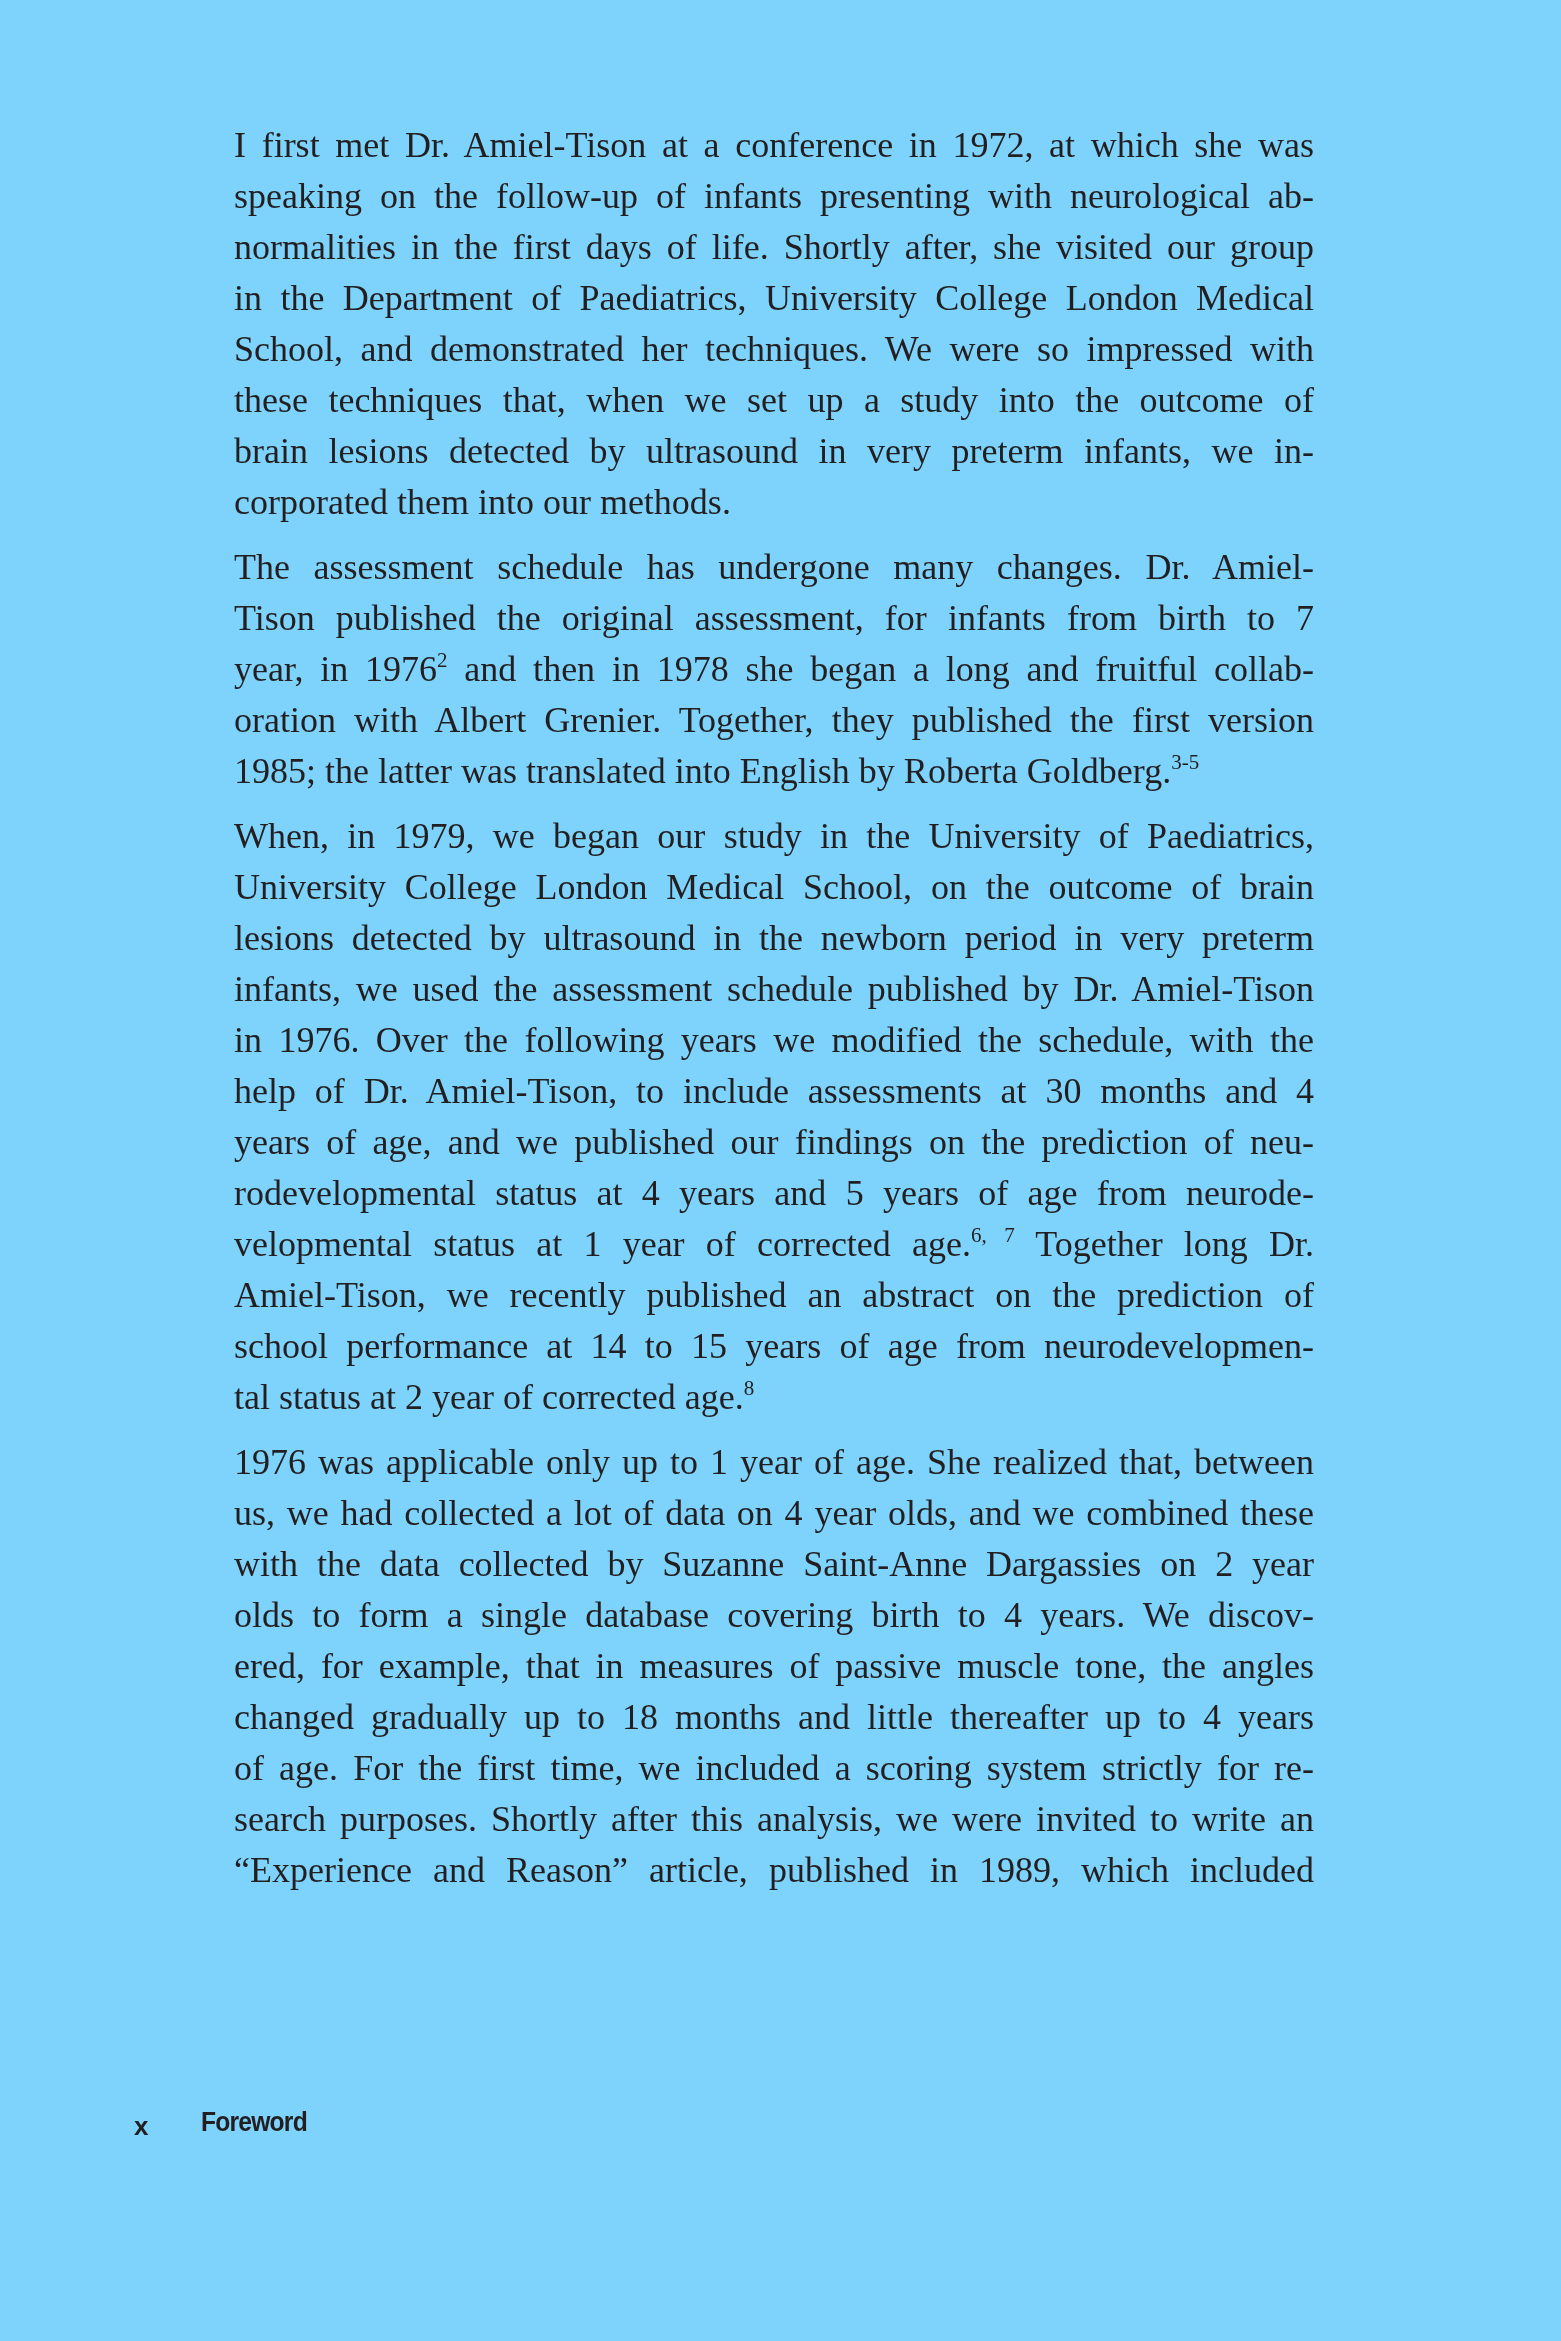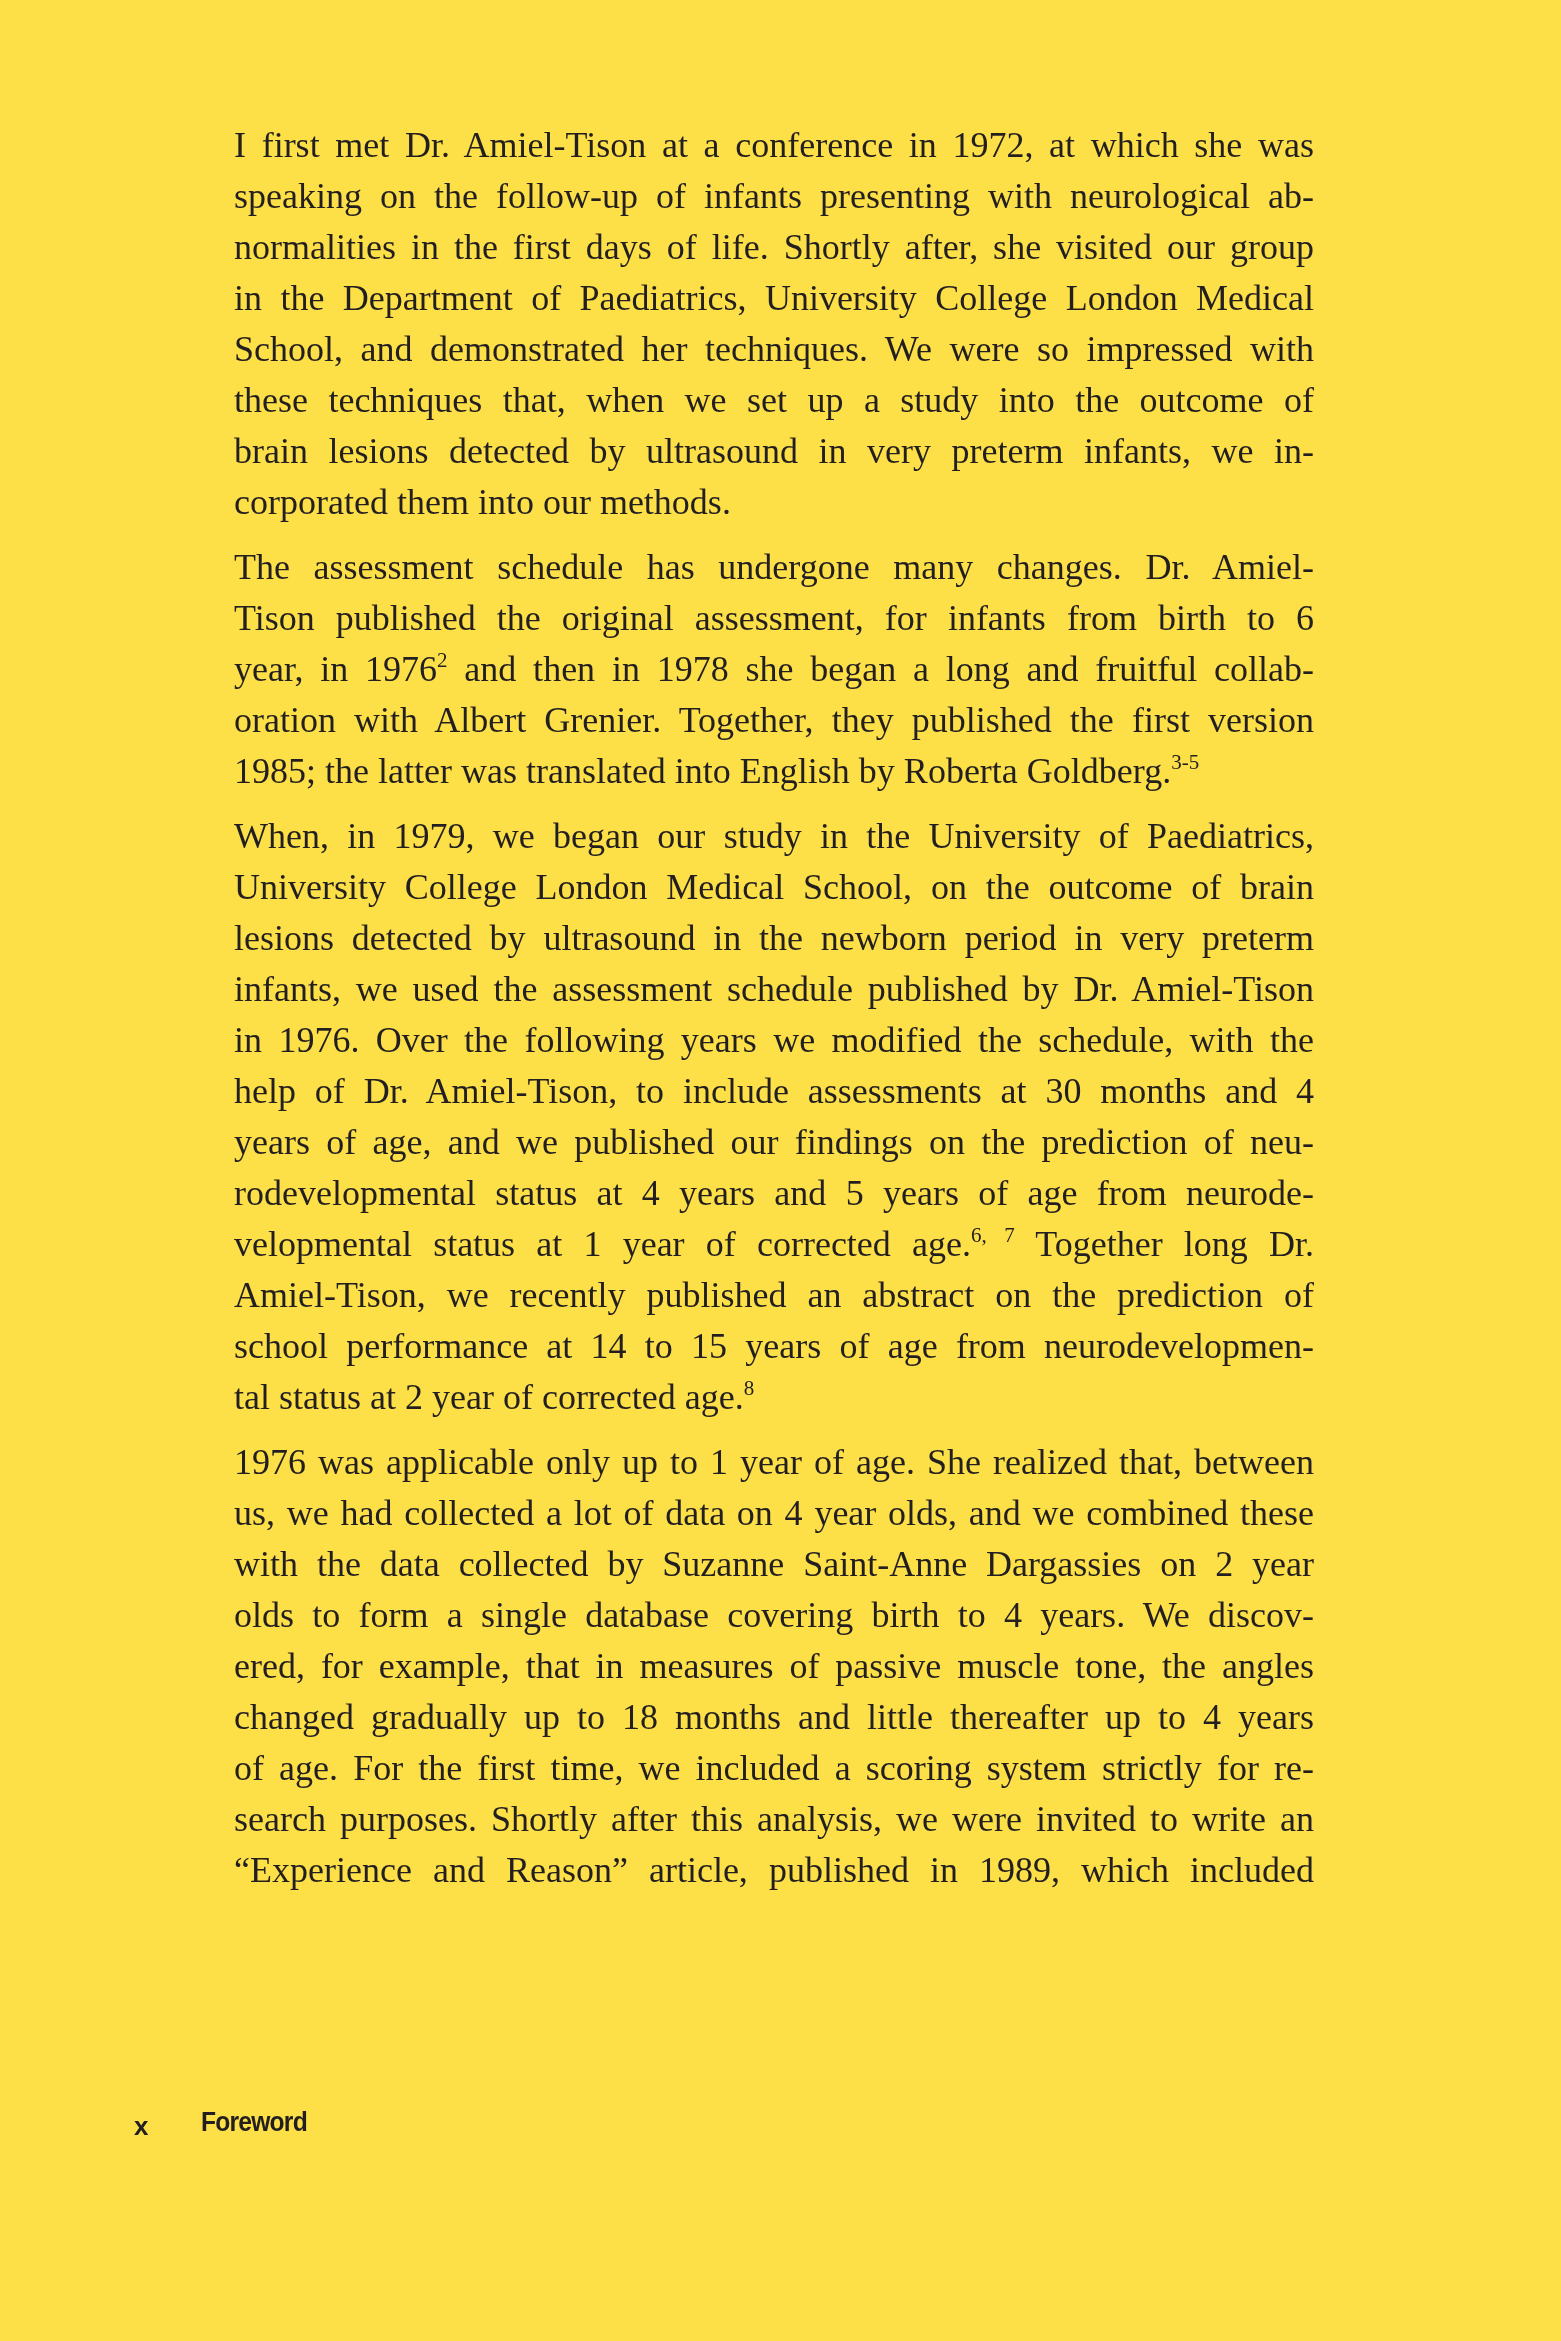--- a/index.html
+++ b/index.html
@@ -1,17 +1,17 @@
 <!DOCTYPE html>
 <html style="font-size:14px"><head>
 <meta charset="utf-8">
 <style>
   html, body { margin: 0; padding: 0; background: #ffffff; }
   body { width: 1561px; height: 2342px; position: relative; overflow: hidden; }
-  .page { position: absolute; left: 0; top: 0; width: 1561px; height: 2342px; background: #fde047; }
+  .page { position: absolute; left: 0; top: 0; width: 1561px; height: 2342px; background: #7dd3fc; }
   .text-block {
     position: absolute; left: 234px; top: 120px; width: 1080px;
     font-family: "Liberation Serif", "DejaVu Serif", serif;
     font-size: 36px; line-height: 51px; color: #231f20;
     text-align: justify; hyphens: manual;
   }
   .para { margin: 0 0 14px 0; }
   .para span.line { display: block; text-align: justify; text-align-last: justify; white-space: nowrap; }
   .para span.line.last { text-align-last: left; }
   sup { font-size: 21px; line-height: 0; vertical-align: 14px; }
@@ -32,21 +32,21 @@
       <span class="line">normalities in the first days of life. Shortly after, she visited our group</span>
       <span class="line">in the Department of Paediatrics, University College London Medical</span>
       <span class="line">School, and demonstrated her techniques. We were so impressed with</span>
       <span class="line">these techniques that, when we set up a study into the outcome of</span>
       <span class="line">brain lesions detected by ultrasound in very preterm infants, we in-</span>
       <span class="line last">corporated them into our methods.</span>
     </div>
 
     <div class="para">
       <span class="line">The assessment schedule has undergone many changes. Dr. Amiel-</span>
-      <span class="line">Tison published the original assessment, for infants from birth to 6</span>
+      <span class="line">Tison published the original assessment, for infants from birth to 7</span>
       <span class="line"><span>year, in 1976</span><sup>2</sup><span style="white-space:pre"> and then in 1978 she began a long and fruitful collab-</span></span>
       <span class="line">oration with Albert Grenier. Together, they published the first version</span>
       <span class="line last"><span>1985; the latter was translated into English by Roberta Goldberg.</span><sup>3-5</sup></span>
     </div>
 
     <div class="para">
       <span class="line">When, in 1979, we began our study in the University of Paediatrics,</span>
       <span class="line">University College London Medical School, on the outcome of brain</span>
       <span class="line">lesions detected by ultrasound in the newborn period in very preterm</span>
       <span class="line">infants, we used the assessment schedule published by Dr. Amiel-Tison</span>

